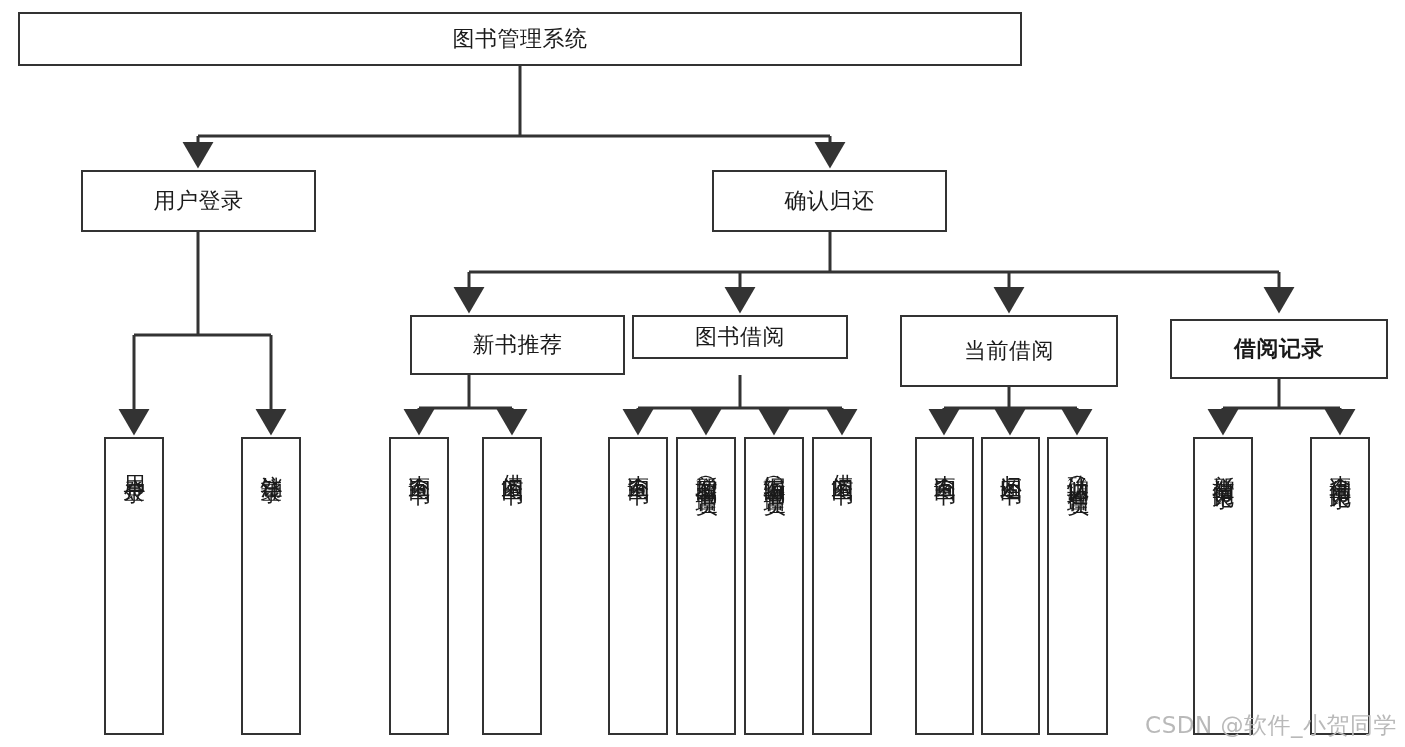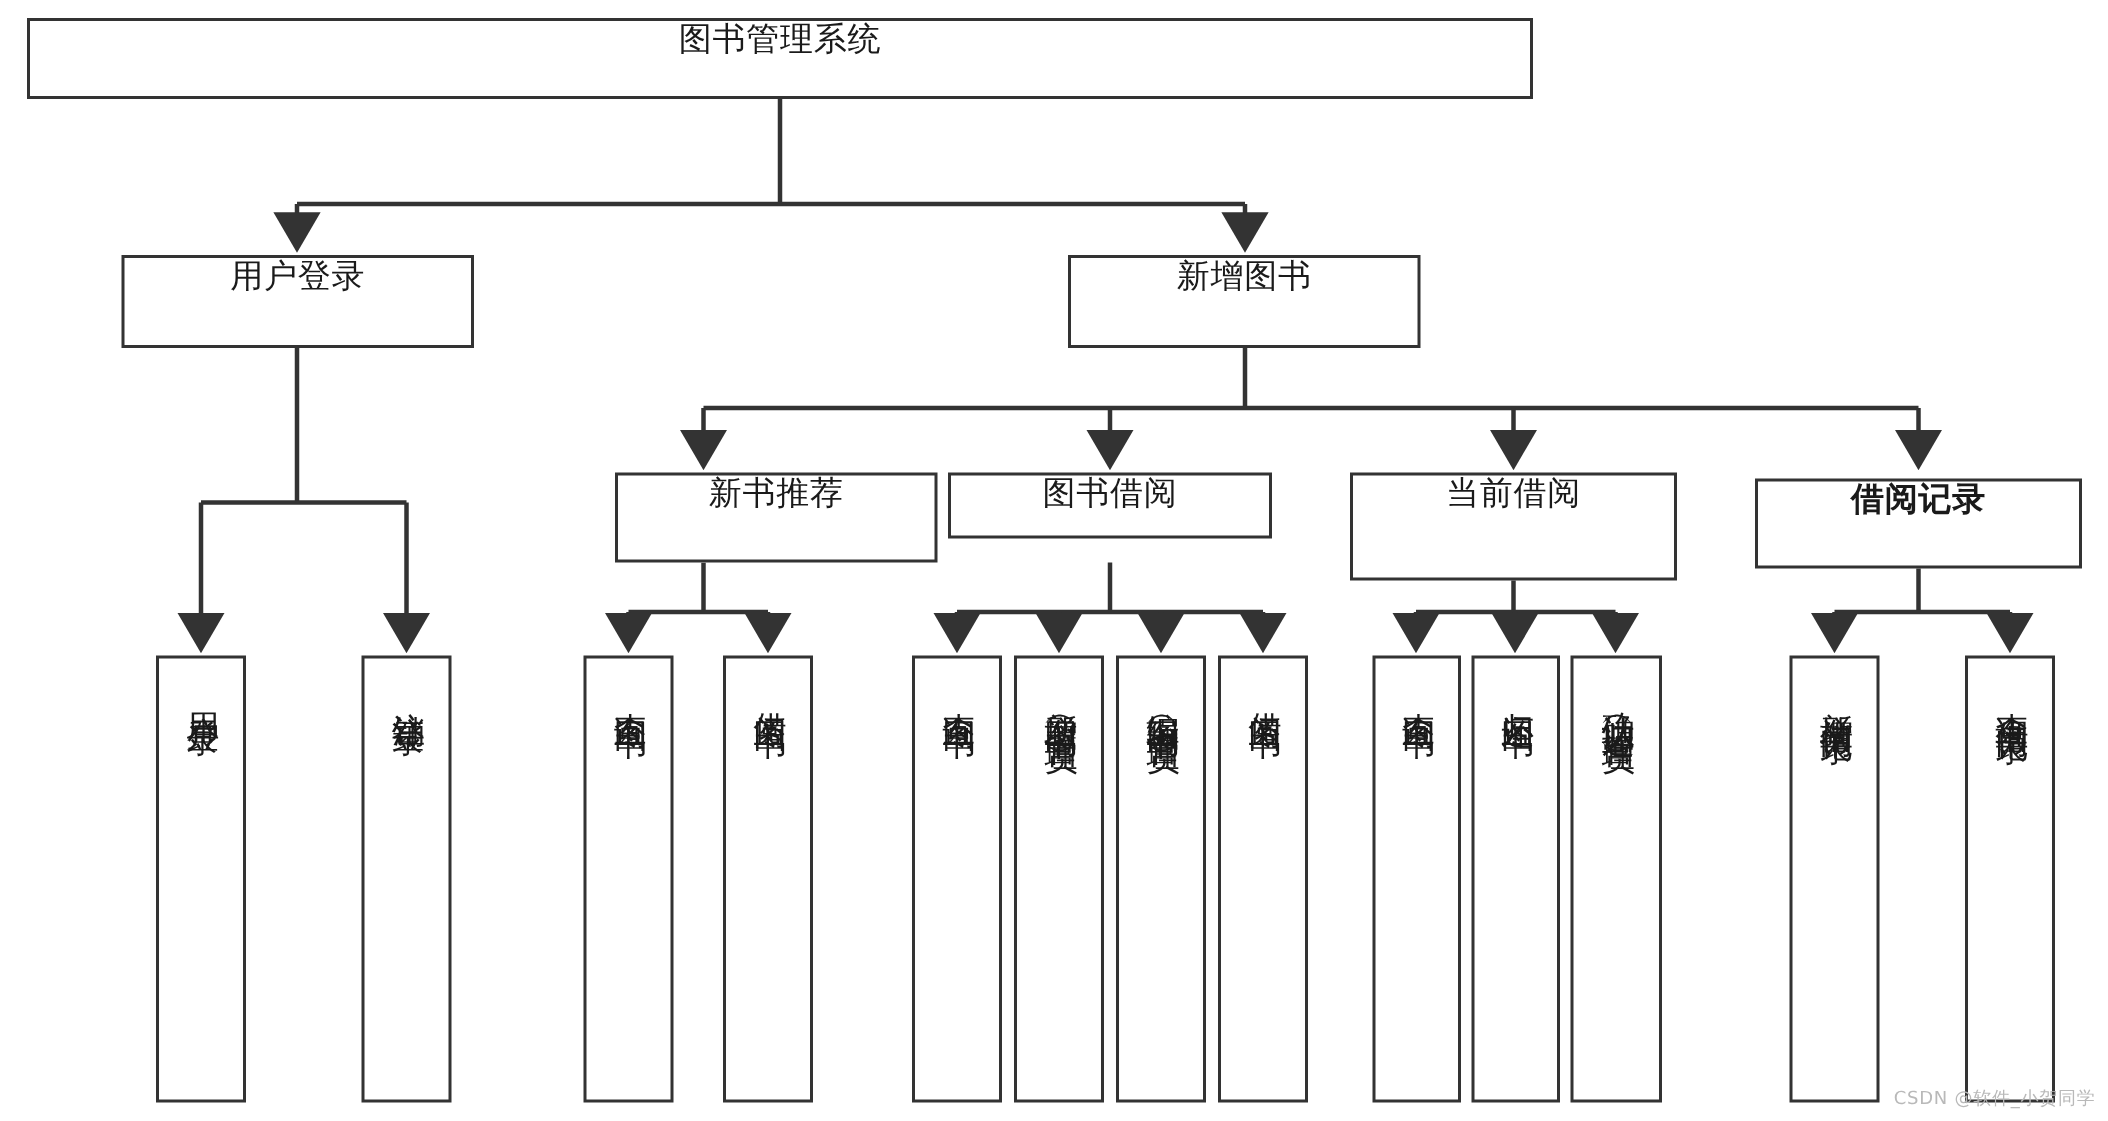--- a/index.html
+++ b/index.html
@@ -24,20 +24,21 @@
     width: 1405px;
     height: 747px;
     pointer-events: none;
   }
   .node {
     position: absolute;
     box-sizing: border-box;
     border: 2px solid #333333;
     background: #ffffff;
     display: flex;
+    align-items: center;
     justify-content: center;
     color: #1a1a1a;
   }
   .node .label {
     text-align: center;
     line-height: 1.18;
     letter-spacing: 0.5px;
   }
   .node.horiz .label {
     font-size: 22px;
@@ -54,21 +55,21 @@
     line-height: 1.22;
     letter-spacing: 3px;
     white-space: nowrap;
     display: block;
     margin: 0 auto;
   }
   #watermark {
     position: absolute;
     right: 8px;
     bottom: 6px;
-    font-size: 12px;
+    font-size: 23px;
     color: #b9b9b9;
     letter-spacing: 0.5px;
     white-space: nowrap;
   }
 </style>
 </head>
 <body>
 
 <div id="canvas">
 
@@ -123,21 +124,21 @@
   </svg>
 
   <div class="node horiz" style="left:18px; top:12px; width:1004px; height:54px;">
     <span class="label">图书管理系统</span>
   </div>
 
   <div class="node horiz" style="left:81px; top:170px; width:235px; height:62px;">
     <span class="label">用户登录</span>
   </div>
   <div class="node horiz" style="left:712px; top:170px; width:235px; height:62px;">
-    <span class="label">新增图书</span>
+    <span class="label">确认归还</span>
   </div>
 
   <div class="node horiz" style="left:362px; top:315px; width:215px; height:60px;margin-left:48px;">
     <span class="label">新书推荐</span>
   </div>
   <div class="node horiz" style="left:632px; top:315px; width:216px; height:44px;">
     <span class="label">图书借阅</span>
   </div>
   <div class="node horiz" style="left:900px; top:315px; width:218px; height:72px;">
     <span class="label">当前借阅</span>

